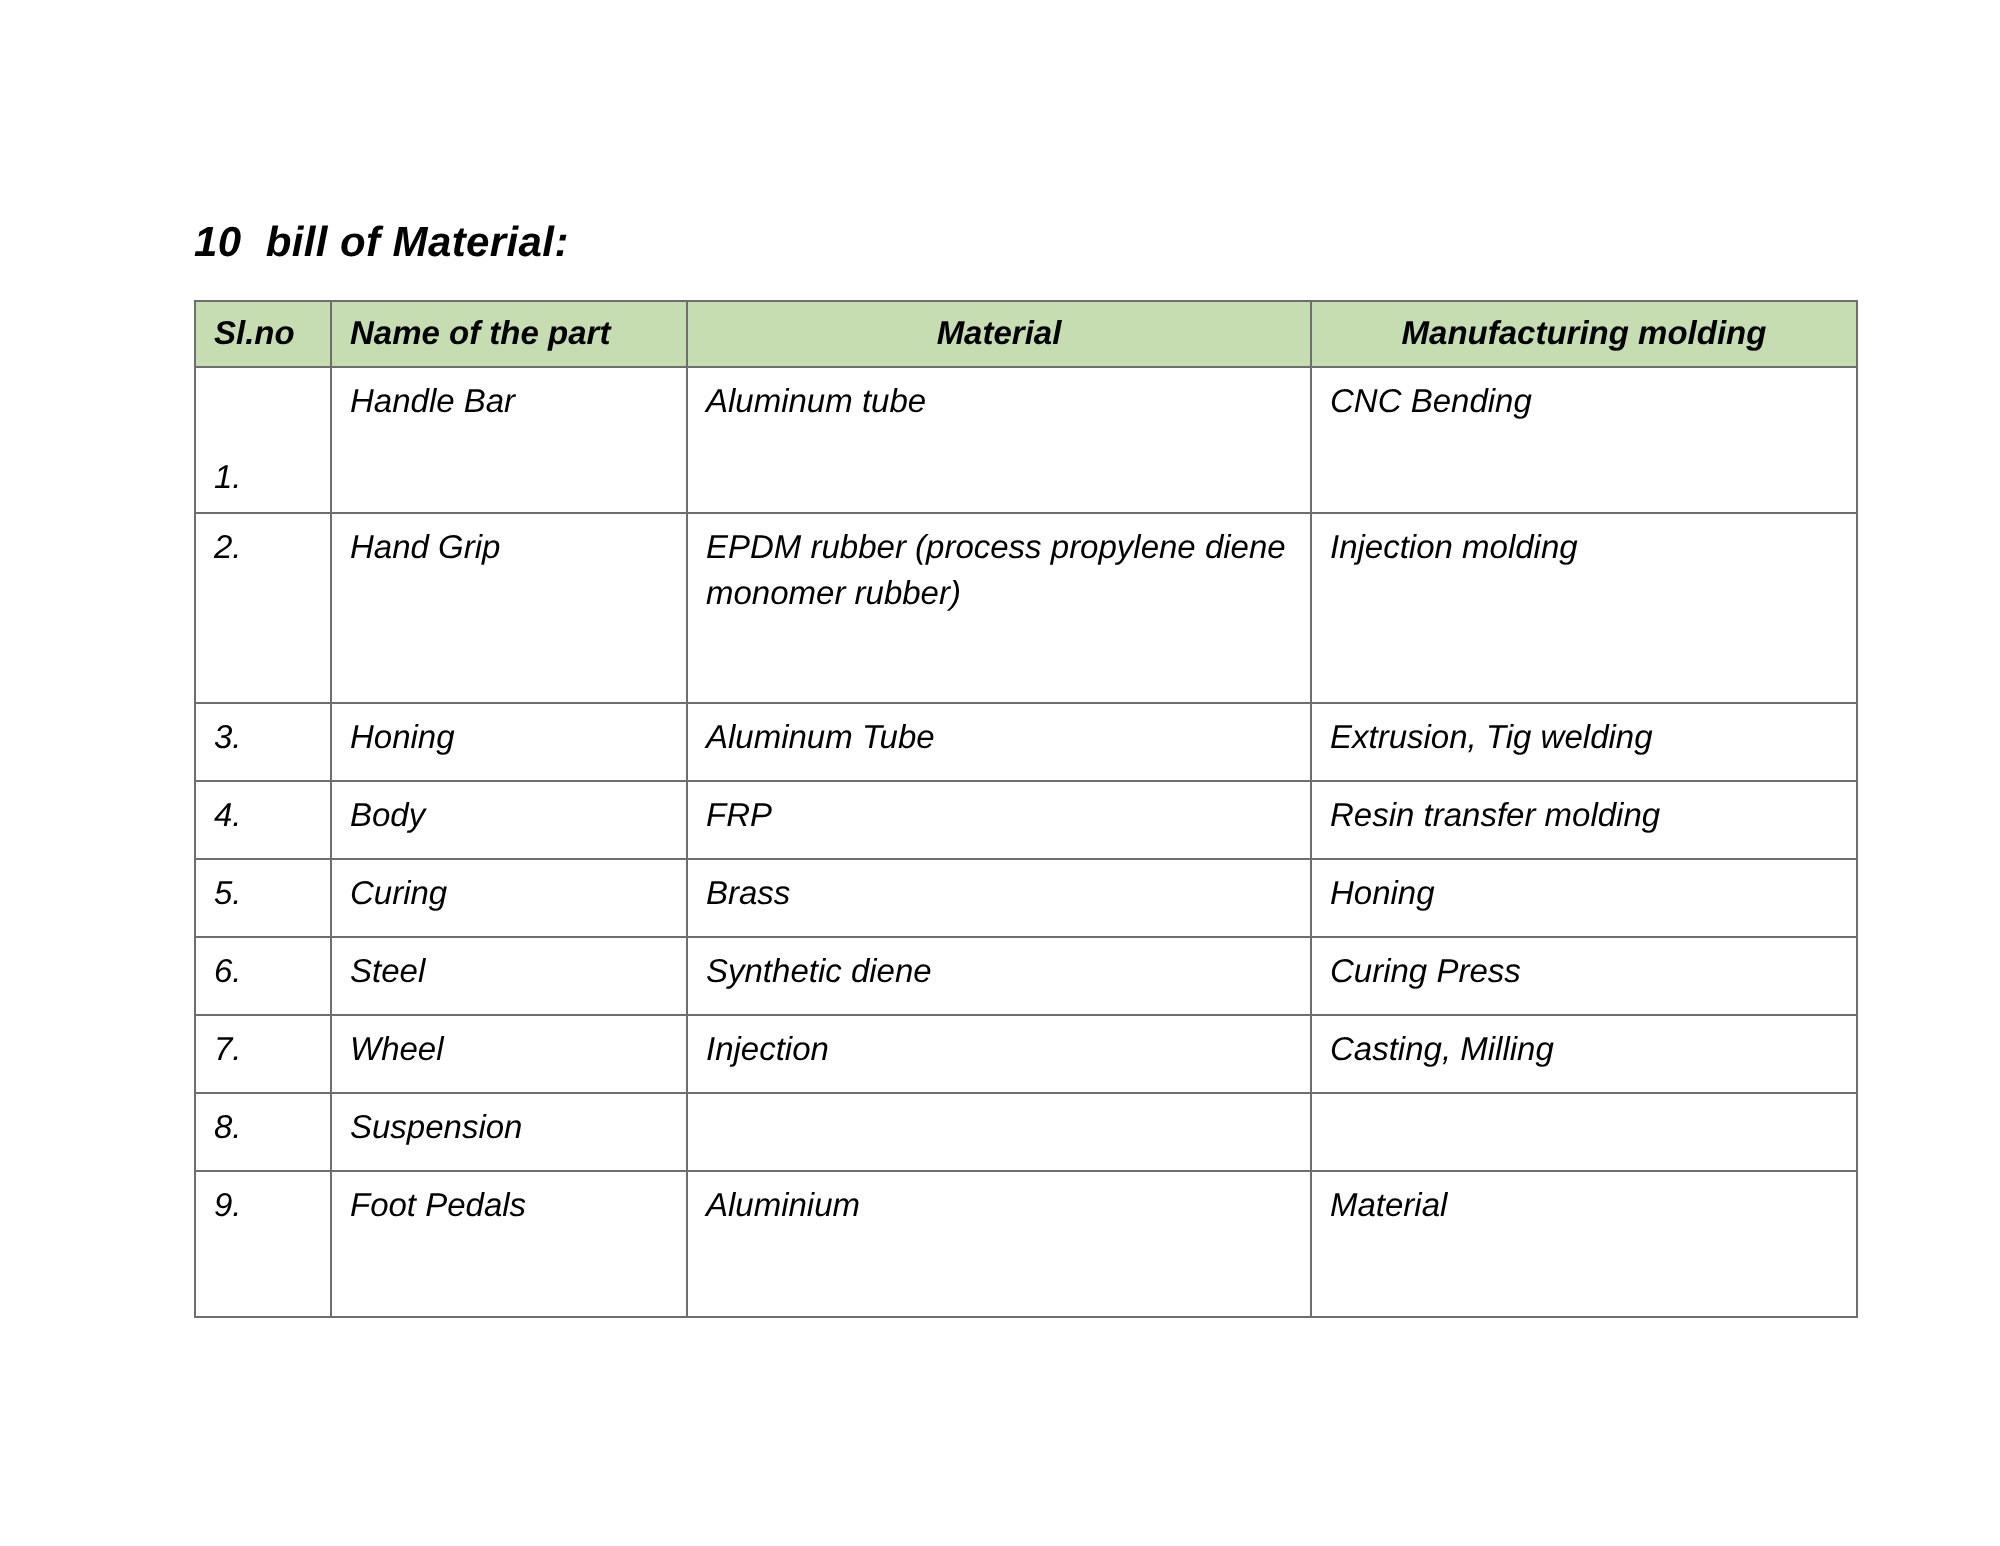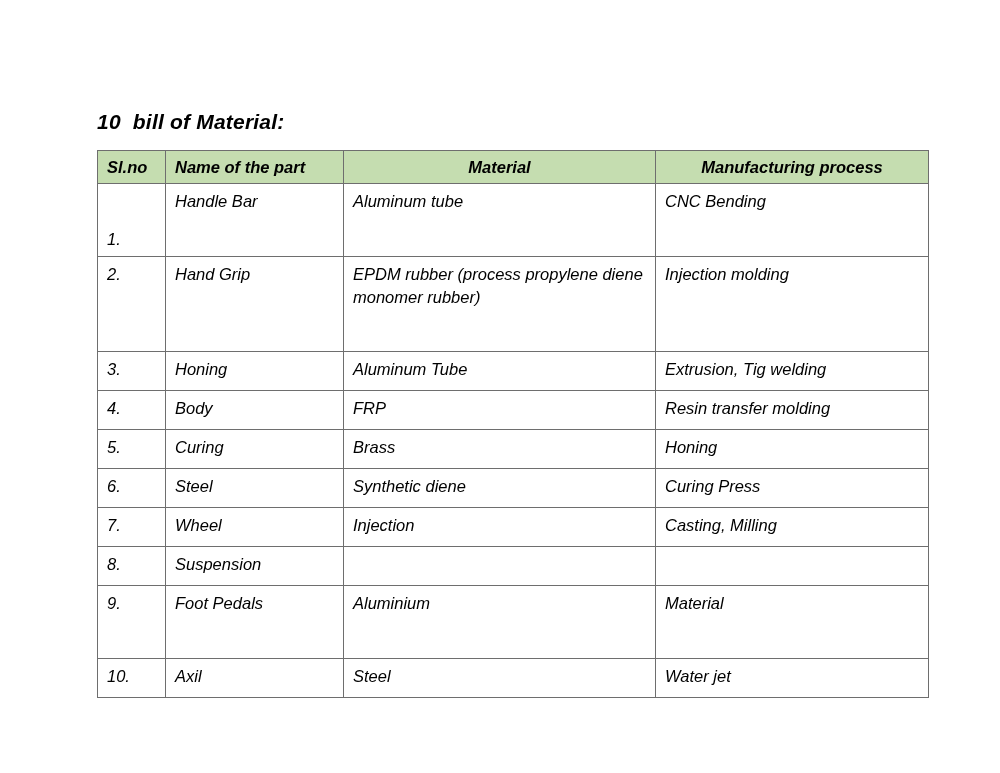--- a/index.html
+++ b/index.html
@@ -87,21 +87,21 @@
       <col class="c-slno">
       <col class="c-part">
       <col class="c-mat">
       <col class="c-proc">
     </colgroup>
     <thead>
       <tr>
         <th>Sl.no</th>
         <th>Name of the part</th>
         <th class="center">Material</th>
-        <th class="center">Manufacturing process</th>
+        <th class="center">Manufacturing molding</th>
       </tr>
     </thead>
     <tbody>
       <tr class="r-tall2">
         <td class="slno-bottom">1.</td>
         <td>Handle Bar</td>
         <td>Aluminum tube</td>
         <td>CNC Bending</td>
       </tr>
       <tr class="r-tall3">
@@ -145,22 +145,16 @@
         <td>Suspension</td>
         <td></td>
         <td></td>
       </tr>
       <tr class="r-tall2">
         <td>9.</td>
         <td>Foot Pedals</td>
         <td>Aluminium</td>
         <td>Material</td>
       </tr>
-      <tr class="r-norm">
-        <td>10.</td>
-        <td>Axil</td>
-        <td>Steel</td>
-        <td>Water jet</td>
-      </tr>
     </tbody>
   </table>
 
 </div>
 
 </body></html>

